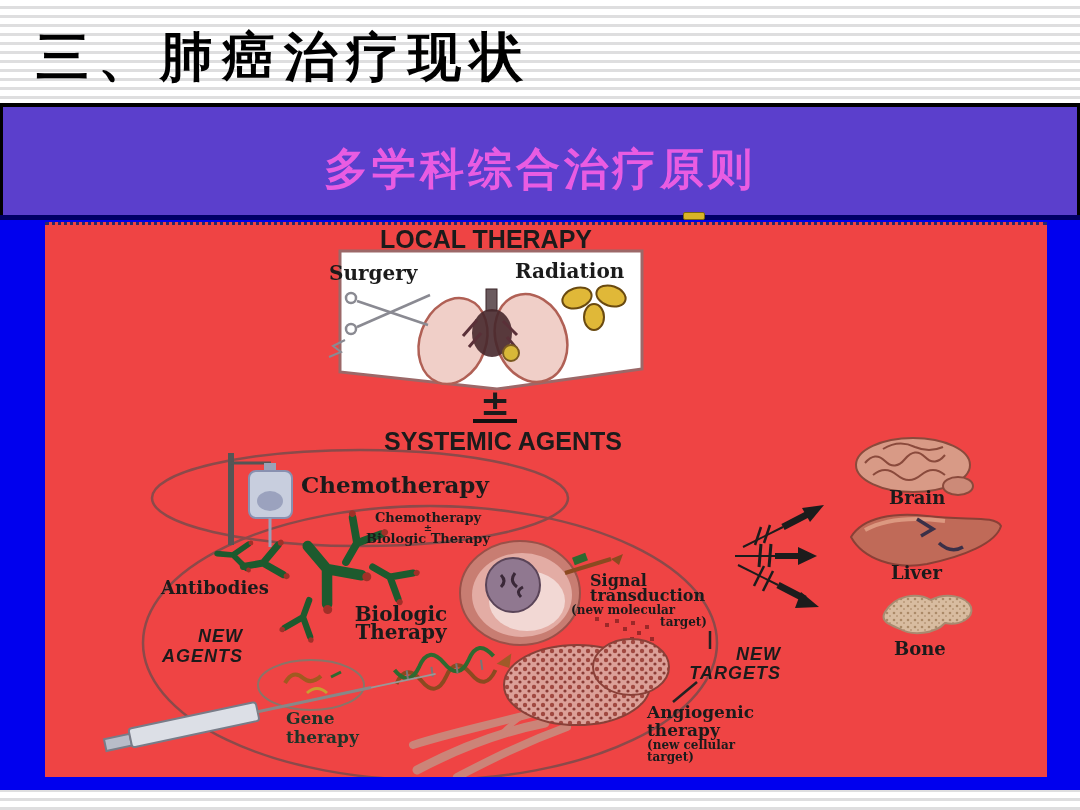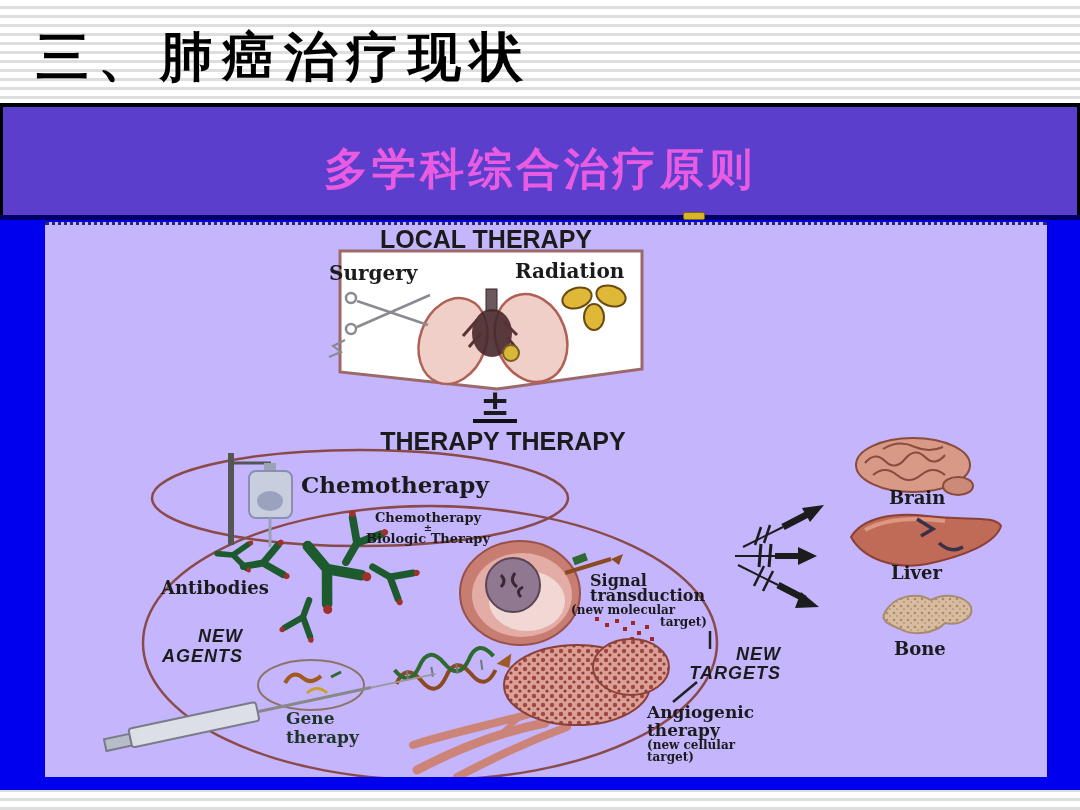--- a/index.html
+++ b/index.html
@@ -27,21 +27,21 @@
   
   .content{
     left:0;top:215px;width:1080px;height:575px;box-sizing:border-box;
     background:#0000ee;border-top:5px solid #000066;
   }
   .marker{
     left:683px;top:212px;width:20px;height:6px;background:#d8b428;
     border:1px solid #7a6410;border-radius:2px;z-index:5;
   }
   .panel{
-    left:45px;top:222px;width:1002px;height:555px;background:#c4b5fd;
+    left:45px;top:222px;width:1002px;height:555px;background:#ef4444;
     border-top:3px dotted #2a2a6a;box-sizing:border-box;overflow:hidden;z-index:2;
   }
   .panel svg{position:absolute;left:0;top:0;}
   
   .lbl{position:absolute;color:#1b1b1b;white-space:nowrap;}
   .head{font-family:"Liberation Sans",sans-serif;font-weight:900;font-size:25px;letter-spacing:0px;text-align:center;}
   .serif{font-family:"DejaVu Serif",serif;font-weight:bold;}
   .ital{font-family:"Liberation Sans",sans-serif;font-weight:bold;font-style:italic;letter-spacing:1px;text-align:right;}
   .t-local{left:316px;top:0px;width:250px;}
   .t-surgery{left:284px;top:36px;font-size:20px;}
@@ -249,36 +249,40 @@
 
     <g>
       <path d="M840,387 C850,370 872,367 886,375 C901,367 921,371 926,382 C929,393 915,401 900,398 C890,409 867,411 855,404 C843,399 835,396 840,387 Z" fill="url(#bonedots)" stroke="#a88a70" stroke-width="2"></path>
     </g>
   </svg>
 
   <div class="lbl head t-local">LOCAL THERAPY</div>
   <div class="lbl serif t-surgery">Surgery</div>
   <div class="lbl serif t-radiation">Radiation</div>
   <div class="lbl t-pm">±</div>
-  <div class="lbl head t-systemic">THERAPY THERAPY</div>
+  <div class="lbl head t-systemic">SYSTEMIC AGENTS</div>
   <div class="lbl serif t-chemo">Chemotherapy</div>
 
   <div class="lbl t-combo">
     <div class="l">Chemotherapy</div>
     <div class="pm">±</div>
     <div class="l">Biologic Therapy</div>
   </div>
 
   <div class="lbl serif t-antibodies">Antibodies</div>
 
   <div class="lbl ital t-newagents">
     <div>NEW</div>
     <div>AGENTS</div>
   </div>
 
+  <div class="lbl serif t-biologic">
+    <div>Biologic</div>
+    <div>Therapy</div>
+  </div>
 
   <div class="lbl serif t-signal">
     <div>Signal</div>
     <div>transduction</div>
   </div>
   <div class="lbl serif t-signal-sub">
     <div>(new molecular</div>
     <div class="r">target)</div>
   </div>
 

